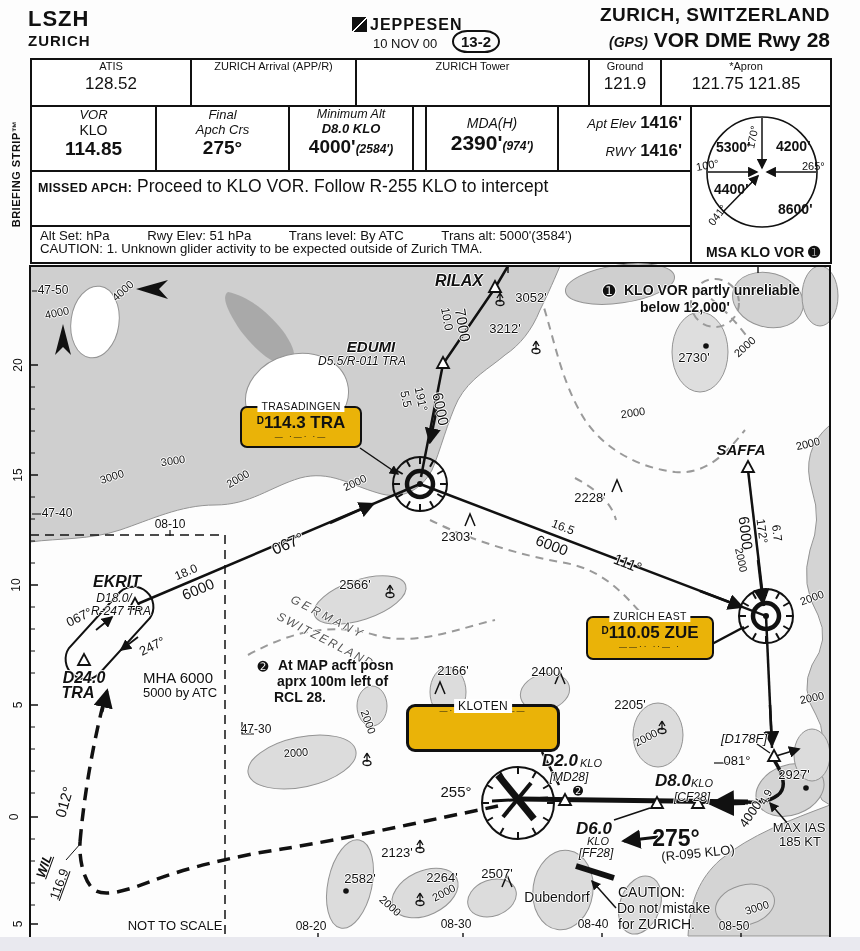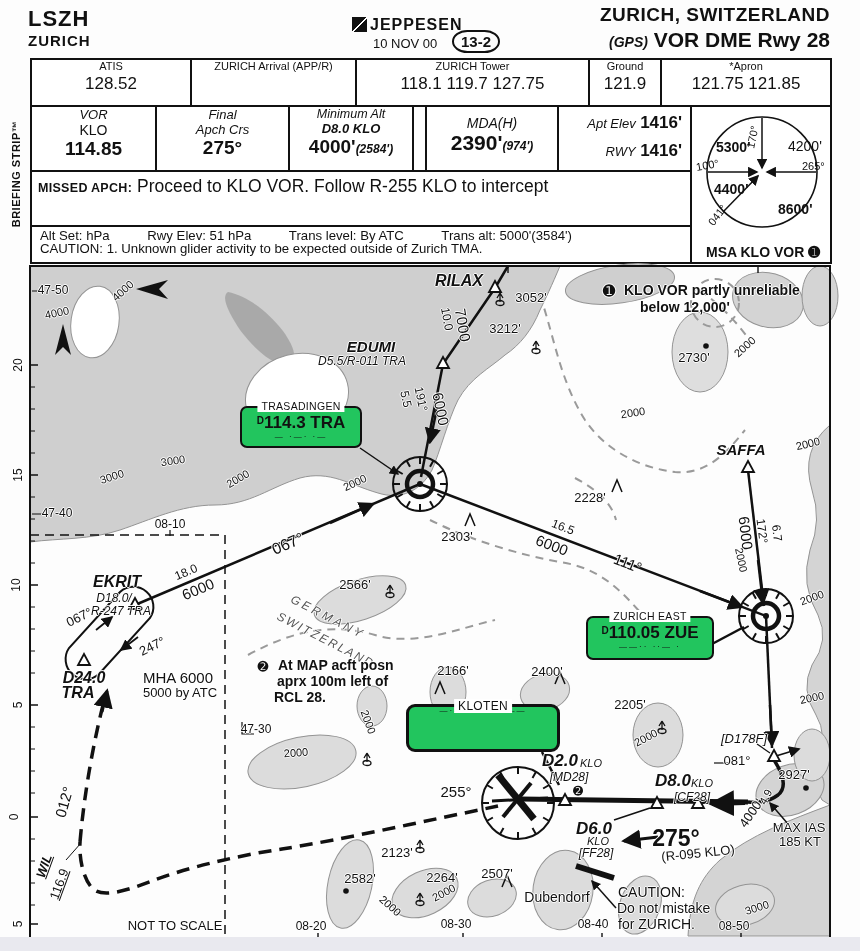--- a/index.html
+++ b/index.html
@@ -27,21 +27,21 @@
   .missed{left:30px;top:170px;width:662px;height:57px;border:2px solid #111;box-sizing:border-box;background:#fff;position:absolute;padding:3px 6px;font-size:17.5px;line-height:1.35;text-align:left;}
   .mal{font-size:12.5px;font-weight:bold;letter-spacing:.3px;}
   .altrow{left:30px;top:225px;width:662px;height:39px;border:2px solid #111;box-sizing:border-box;background:#fff;position:absolute;font-size:13.2px;line-height:1.0;padding:2px 8px;text-align:left;}
   .altrow .seg{margin-right:34px;}
   .msabox{left:690px;top:105px;width:142px;height:159px;border:2px solid #111;box-sizing:border-box;background:#fff;position:absolute;}
   .msalabel{position:absolute;white-space:nowrap;font-size:14px;}
   
   .ml{position:absolute;white-space:nowrap;line-height:1;color:#111;
       text-shadow:1px 0 0 rgba(255,255,255,.9),-1px 0 0 rgba(255,255,255,.9),0 1px 0 rgba(255,255,255,.9),0 -1px 0 rgba(255,255,255,.9);}
   
-  .navbox{position:absolute;border:2px solid #111;border-radius:7px;background:#22c55e;text-align:center;box-sizing:border-box;}
+  .navbox{position:absolute;border:2px solid #111;border-radius:7px;background:#eab308;text-align:center;box-sizing:border-box;}
   .navbox .nbt{position:absolute;top:-8px;left:50%;transform:translateX(-50%);background:#fff;padding:0 4px;font-size:10.5px;white-space:nowrap;letter-spacing:.3px;}
   .navbox .nbf{font-weight:bold;white-space:nowrap;line-height:1.1;margin-top:6px;}
   .navbox .dsup{font-size:10px;vertical-align:4px;font-weight:bold;}
   .navbox .nbm{font-size:8px;letter-spacing:2px;line-height:1;margin-top:0px;}
   .bottomstrip{left:0;top:937px;width:860px;height:14px;background:#e9e9ef;position:absolute;}
 </style>
 </head>
 <body>
 
 <div class="abs hdr-icao nowrap">LSZH</div>
@@ -55,21 +55,20 @@
 
 <div class="cell" style="left:30px;top:58px;width:162px;height:49px;">
   <div class="cl">ATIS</div>
   <div class="cf">128.52</div>
 </div>
 <div class="cell" style="left:190px;top:58px;width:167px;height:49px;">
   <div class="cl">ZURICH Arrival (APP/R)</div>
 </div>
 <div class="cell" style="left:355px;top:58px;width:235px;height:49px;">
   <div class="cl">ZURICH Tower</div>
-  <div class="cf">118.1  119.7  127.75</div>
 </div>
 <div class="cell" style="left:588px;top:58px;width:74px;height:49px;">
   <div class="cl">Ground</div>
   <div class="cf">121.9</div>
 </div>
 <div class="cell" style="left:660px;top:58px;width:172px;height:49px;">
   <div class="cl">*Apron</div>
   <div class="cf">121.75 121.85</div>
 </div>
 
@@ -119,21 +118,21 @@
           <path d="M0,0L10,5L0,10z" fill="#111"></path>
         </marker>
     </defs>
     <circle cx="70" cy="65" r="55" fill="none" stroke="#111" stroke-width="1.6"></circle>
     <line x1="70" y1="11" x2="70" y2="61" stroke="#111" stroke-width="1.5" marker-end="url(#mah)"></line>
     <line x1="16" y1="65" x2="65" y2="65" stroke="#111" stroke-width="1.5" marker-end="url(#mah)"></line>
     <line x1="124" y1="65" x2="75" y2="65" stroke="#111" stroke-width="1.5" marker-end="url(#mah)"></line>
     <line x1="31" y1="105" x2="66" y2="69" stroke="#111" stroke-width="1.5" marker-end="url(#mah)"></line>
   </svg>
   <div class="msalabel" style="left:24px;top:32px;font-weight:bold;">5300'</div>
-  <div class="msalabel" style="left:84px;top:31px;font-weight:normal;margin-left:12px;">4200'</div>
+  <div class="msalabel" style="left:84px;top:31px;font-weight:bold;">4200'</div>
   <div class="msalabel" style="left:22px;top:74px;font-weight:bold;">4400'</div>
   <div class="msalabel" style="left:86px;top:94px;font-weight:bold;">8600'</div>
   <div class="msalabel" style="left:49px;top:24px;font-size:11px;transform:rotate(-78deg)">170°</div>
   <div class="msalabel" style="left:4px;top:52px;font-size:11px;transform:rotate(-10deg)">100°</div>
   <div class="msalabel" style="left:110px;top:53px;font-size:11px;">265°</div>
   <div class="msalabel" style="left:14px;top:102px;font-size:11px;transform:rotate(-52deg)">041°</div>
   <div class="msalabel" style="left:14px;top:137px;font-size:14px;font-weight:bold;"><span>MSA KLO VOR</span> <span>➊</span></div>
 </div>
 
 <svg class="abs" style="left:0;top:0" width="860" height="951" viewBox="0 0 860 951">

